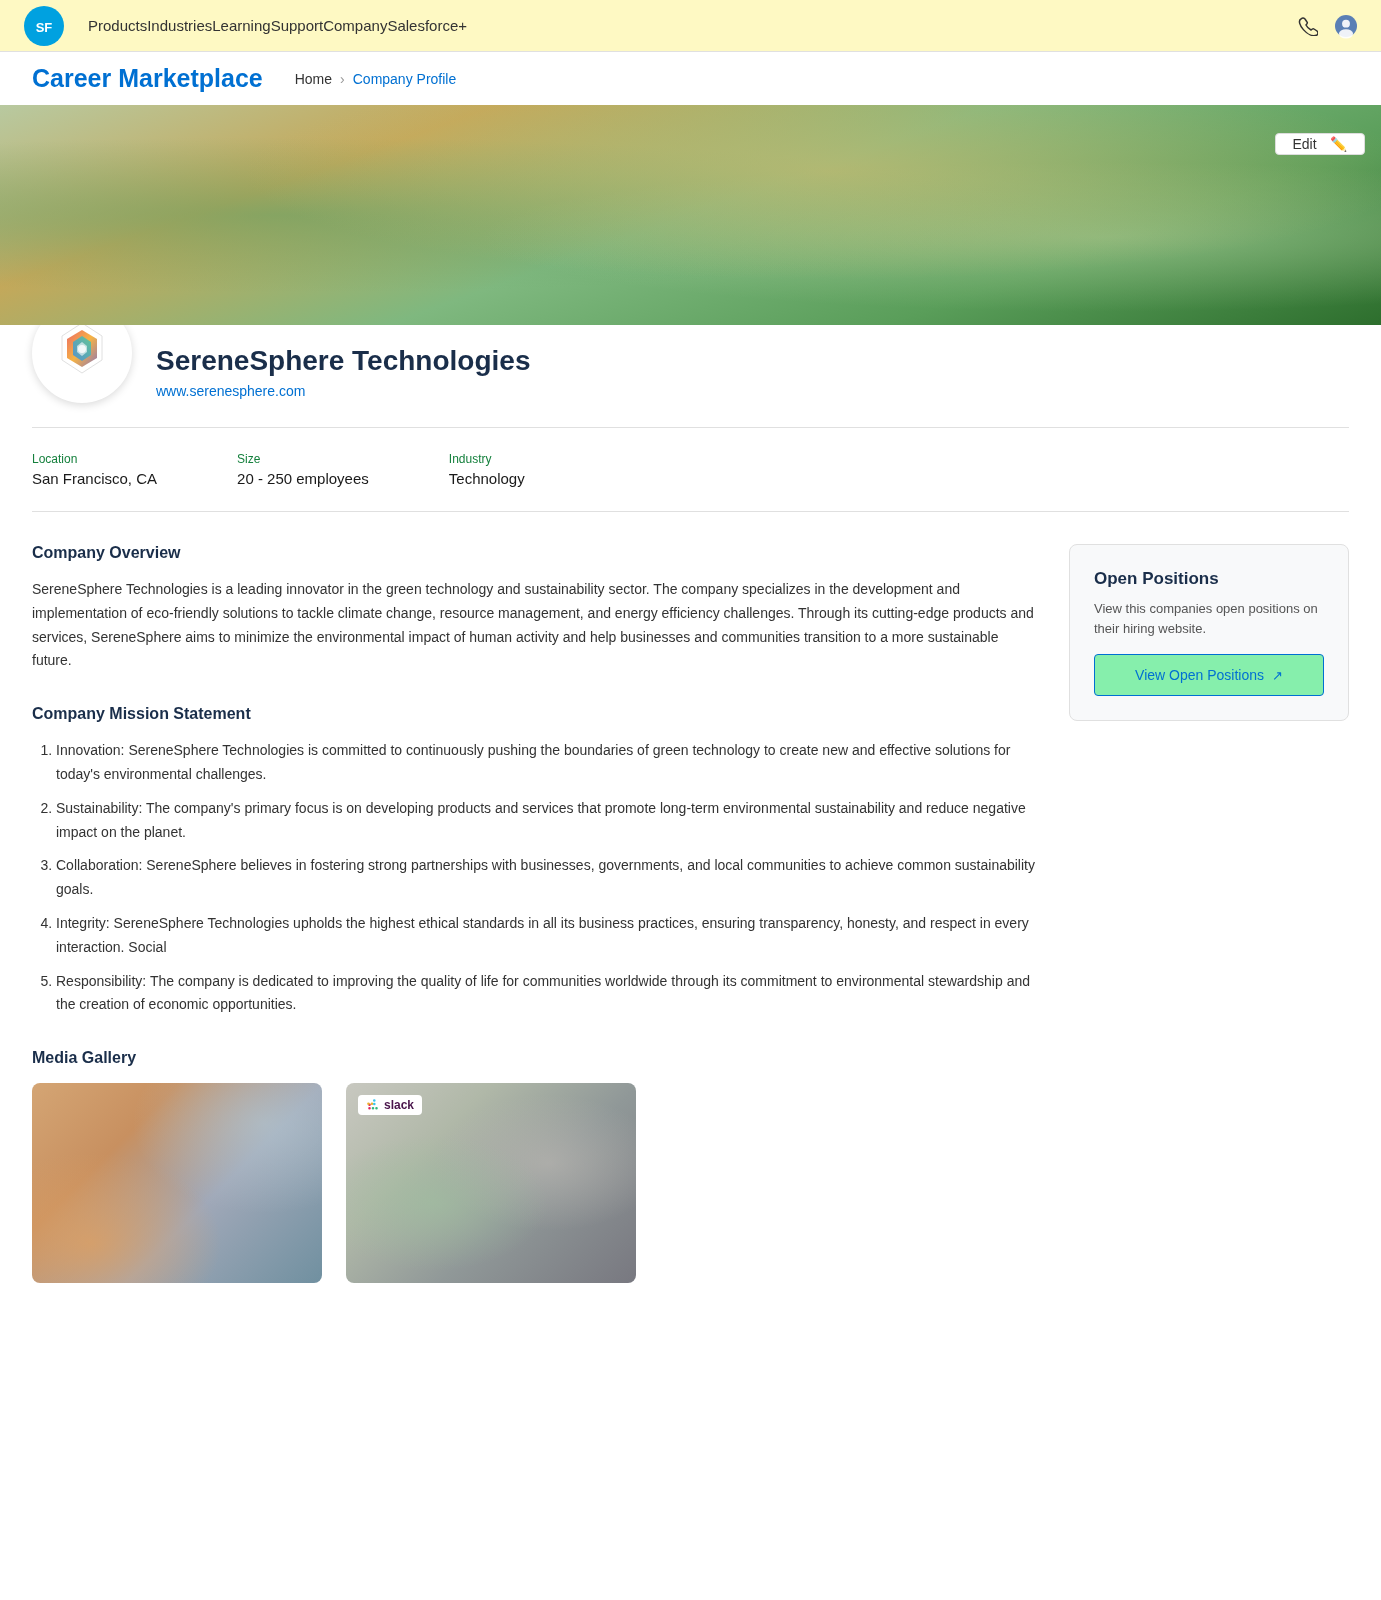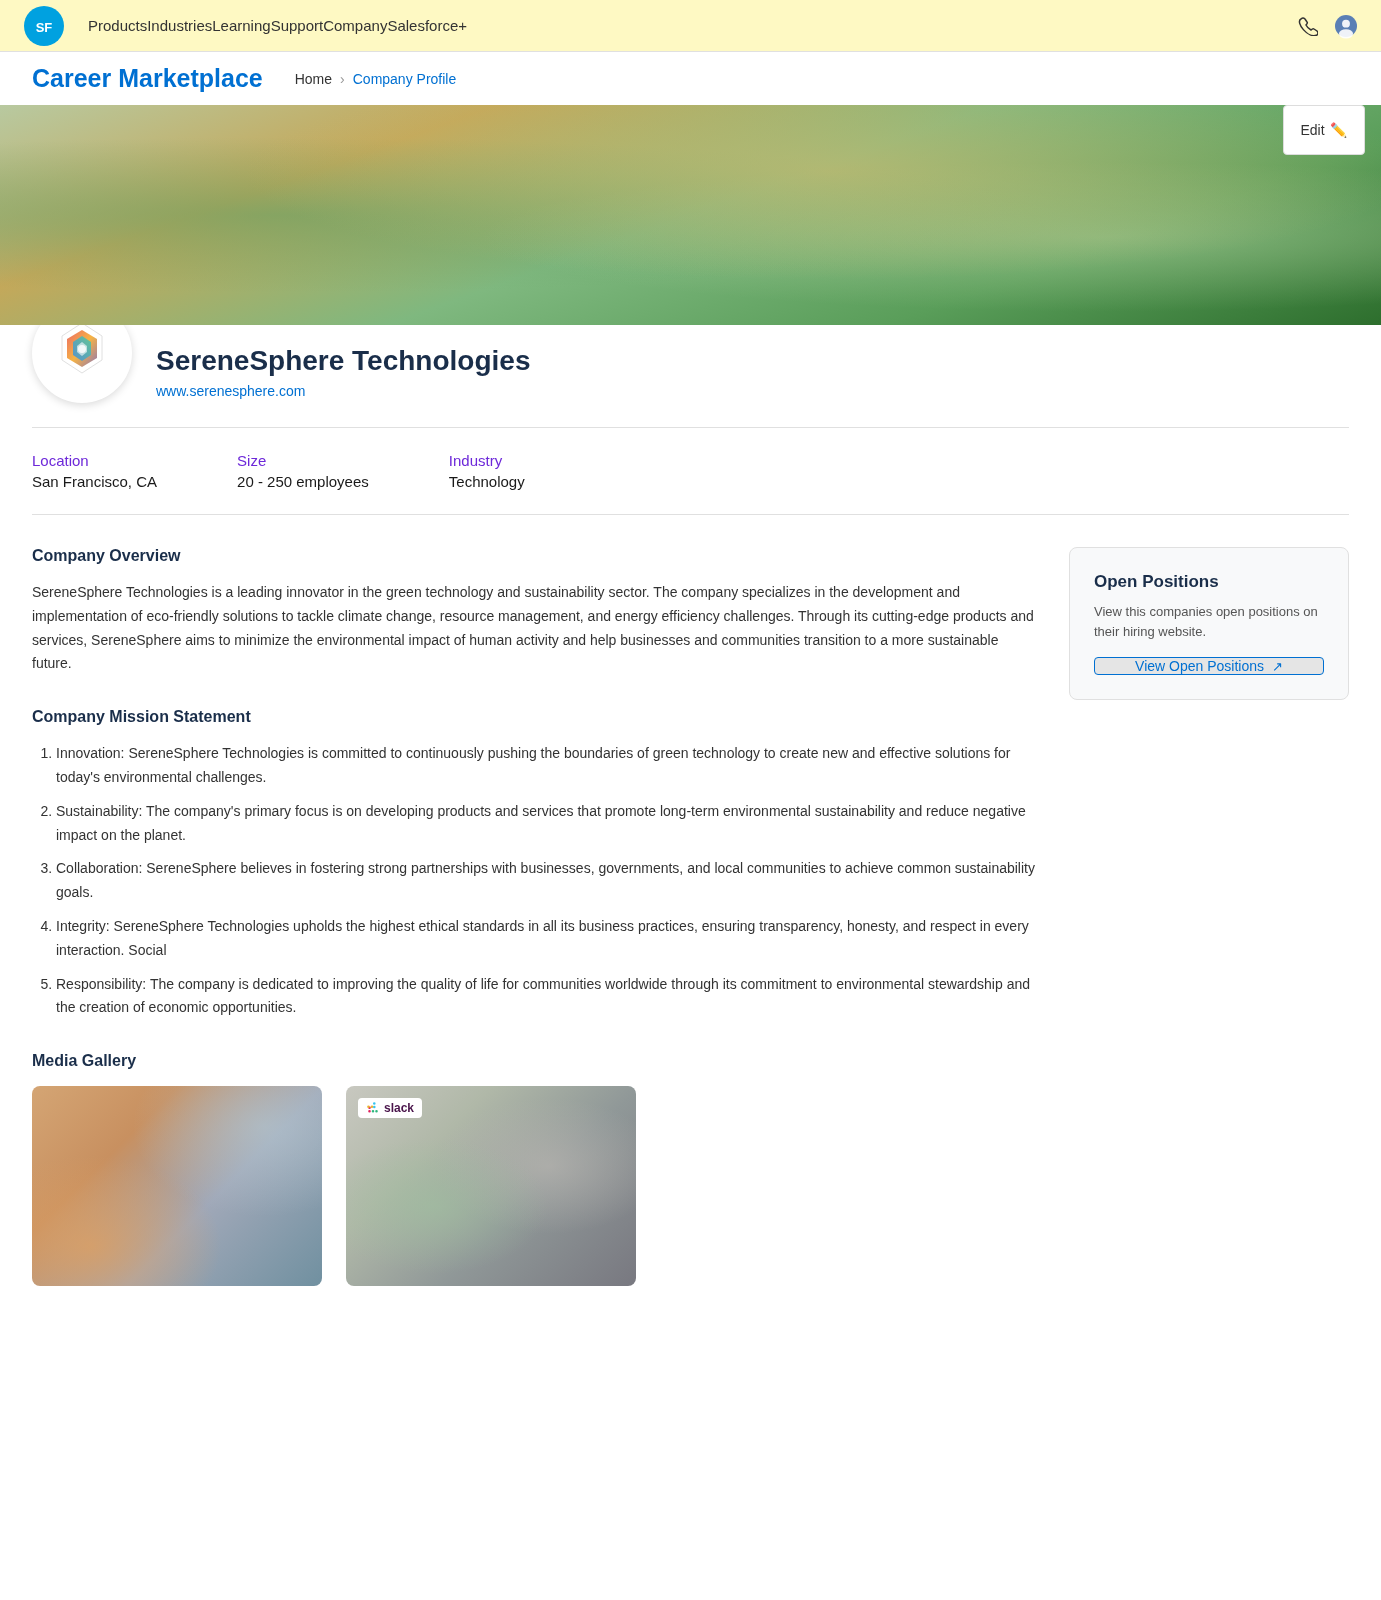--- a/index.html
+++ b/index.html
@@ -33,24 +33,24 @@
     }
     .hero-banner-inner {
       width: 100%; height: 100%;
       background:
         radial-gradient(ellipse at 60% 30%, rgba(200,185,110,0.7) 0%, transparent 50%),
         radial-gradient(ellipse at 80% 60%, rgba(180,210,160,0.5) 0%, transparent 40%),
         radial-gradient(ellipse at 20% 50%, rgba(100,160,100,0.6) 0%, transparent 50%),
         linear-gradient(160deg, #b8c9a0 0%, #c4a85a 25%, #7fb87f 50%, #5a9e5a 75%, #2d6e2d 100%);
     }
     .edit-btn {
-      position: absolute; top: 0; right: 16px;
+      position: absolute; top: 28px; right: 16px;
       background: #fff; border: 1px solid #ddd; border-radius: 4px;
-      padding: 16px 16px; font-size: 14px; font-weight: 500; cursor: pointer;
-      display: flex; align-items: center; gap: 6px; color: #333;
+      padding: 2px 16px; font-size: 14px; font-weight: 500; cursor: pointer;
+      display: flex; align-items: center; gap: 14px; color: #333;
     }
 
     
     .profile-section {
       padding: 0 32px 0 32px; margin-top: -8px; background: #fff;
     }
     .profile-header {
       display: flex; align-items: center; padding: 16px 0 24px 0;
       border-bottom: 1px solid #e0e0e0;
     }
@@ -64,21 +64,21 @@
     .company-info { padding-top: 8px; }
     .company-name { font-size: 28px; font-weight: 700; color: #1a2e4a; margin-bottom: 6px; }
     .company-url { color: #0070d2; font-size: 14px; text-decoration: none; }
 
     
     .metadata-row {
       display: flex; gap: 80px; padding: 24px 0 24px 0;
       border-bottom: 1px solid #e0e0e0; margin: 0 32px;
     }
     .meta-item { display: flex; flex-direction: column; gap: 4px; }
-    .meta-label { font-size: 15px; color: #6d28d9; font-weight: 400; }
+    .meta-label { font-size: 12px; color: #15803d; font-weight: 400; }
     .meta-value { font-size: 15px; color: #1a1a1a; font-weight: 400; }
 
     
     .main-content {
       display: flex; gap: 32px; padding: 32px 32px 32px 32px;
     }
     .content-left { flex: 1; min-width: 0; }
     .content-right { width: 280px; flex-shrink: 0; }
 
     .section-title { font-size: 16px; font-weight: 700; color: #1a2e4a; margin-bottom: 16px; }
@@ -90,22 +90,22 @@
     .mission-list li { font-size: 14px; line-height: 1.7; color: #333; margin-bottom: 10px; }
 
     
     .open-positions-card {
       border: 1px solid #e0e0e0; border-radius: 8px; padding: 24px; background: #f8f9fa;
     }
     .open-positions-title { font-size: 17px; font-weight: 700; color: #1a2e4a; margin-bottom: 10px; }
     .open-positions-desc { font-size: 13px; color: #555; line-height: 1.5; margin-bottom: 16px; }
     .view-positions-btn {
       display: flex; align-items: center; justify-content: center; gap: 8px;
-      width: 100%; padding: 0 16px; border: 1.5px solid #0070d2; border-radius: 4px;
-      background: #e5e5e5; color: #0070d2; font-size: 14px; font-weight: 500; cursor: pointer;
+      width: 100%; padding: 12px 16px; border: 1.5px solid #0070d2; border-radius: 4px;
+      background: #86efac; color: #0070d2; font-size: 14px; font-weight: 500; cursor: pointer;
       text-decoration: none;
     }
 
     
     .media-gallery-section { margin-top: 8px; }
     .media-grid { display: flex; gap: 24px; flex-wrap: wrap; }
     .media-thumb {
       width: 290px; height: 200px; border-radius: 8px; overflow: hidden;
       background: #c8c8c8;
     }

